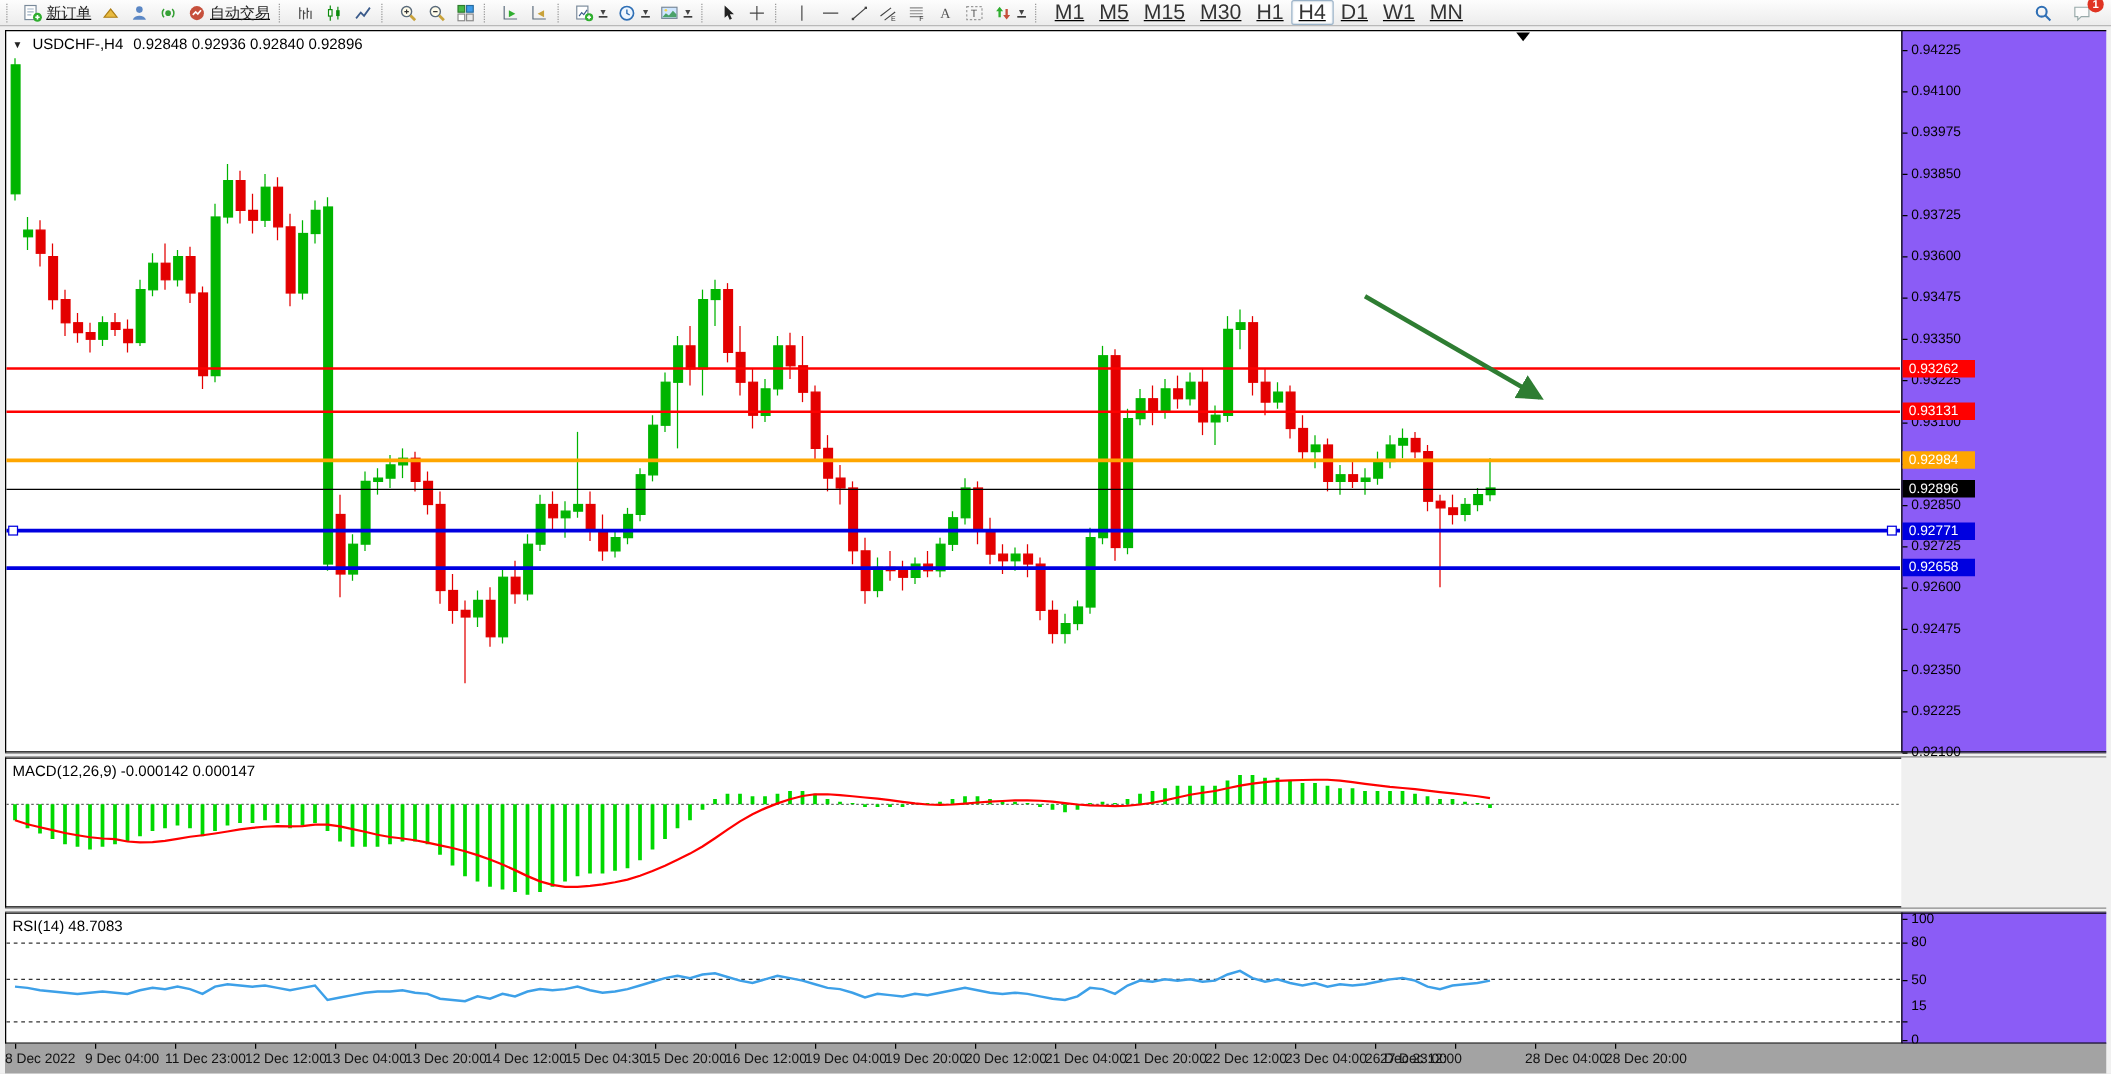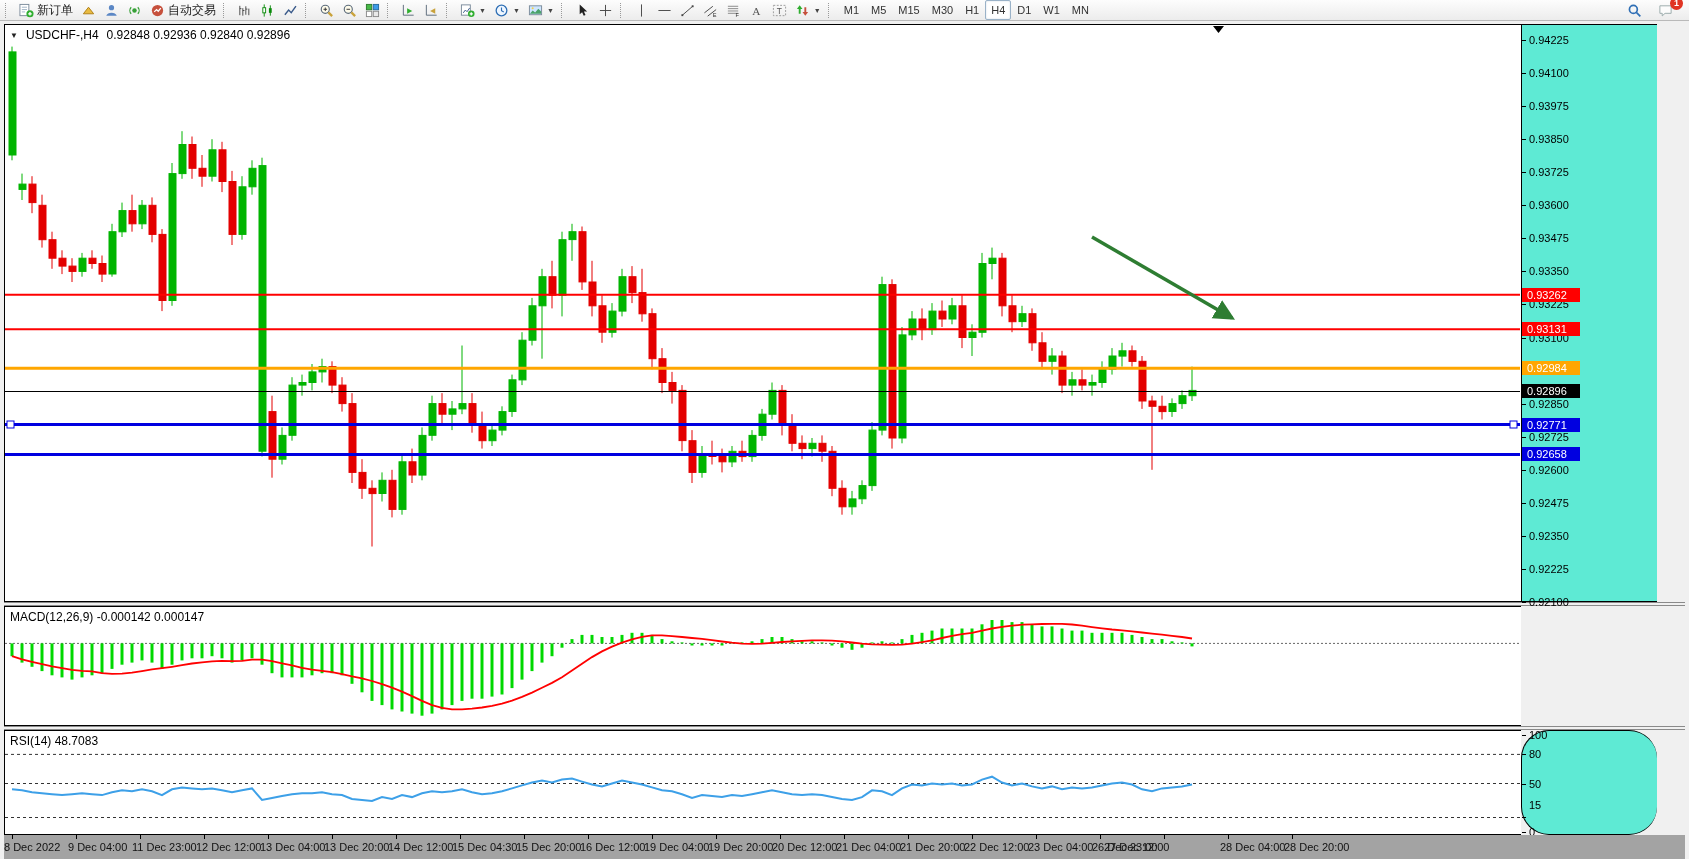--- a/index.html
+++ b/index.html
@@ -1,36 +1,36 @@
 <!DOCTYPE html>
 <html><head>
 <meta charset="utf-8">
 <style>
   html,body{margin:0;padding:0;background:#e4e4e4;}
   .window{position:relative;width:1689px;height:859px;background:#f0f0f0;overflow:hidden;
           font-family:"Liberation Sans",sans-serif;-webkit-font-smoothing:antialiased;}
   
   .toolbar{position:absolute;left:0;top:0;width:1689px;height:21px;display:flex;align-items:center;
-           background:linear-gradient(#fdfdfd,#ececec);border-bottom:1px solid #b9b9b9;padding:0 2px;box-sizing:border-box;}
+           background:linear-gradient(#fdfdfd,#ececec);border-bottom:1px solid #b9b9b9;padding:0 2px;box-sizing:border-box;text-decoration:underline;}
   .gripper{width:5px;height:15px;border-left:1px dotted #9a9a9a;margin:0 4px 0 3px;}
   .tbtn{height:18px;display:flex;align-items:center;gap:3px;padding:0 3px;border:1px solid transparent;
         border-radius:2px;cursor:default;color:#222;font-size:12px;white-space:nowrap;}
   .tbtn svg{display:block;}
   .tbtn .dd{font-size:7px;color:#444;margin-left:1px;}
-  .tbtn.tf{font-size:11px;color:#333;padding:0 5px;}
+  .tbtn.tf{font-size:17px;color:#333;padding:0 5px;}
   .tbtn.tf.active{background:#fff;border-color:#9ab2c8;box-shadow:inset 0 0 2px #cfd9e2;}
   .toolbar-right{margin-left:auto;display:flex;align-items:center;gap:8px;padding-right:10px;}
   .chatwrap{position:relative;}
   .chatbadge{position:absolute;top:-4px;right:-7px;background:#e03423;color:#fff;border-radius:50%;
              width:13px;height:13px;font-size:9px;line-height:13px;text-align:center;font-weight:bold;}
   
   .chart-frame{position:absolute;left:4px;top:24px;width:1681px;}
   .pane-row{display:flex;}
   .plot{position:relative;width:1517px;background:#fff;border:1px solid #000;border-right:none;box-sizing:border-box;}
-  .axiscol{position:relative;width:136px;background:#5eead4;border:1px solid #000;border-right:none;box-sizing:border-box;
+  .axiscol{position:relative;width:164px;background:#8b5cf6;border:1px solid #000;border-right:none;box-sizing:border-box;
            font-size:11px;color:#000;}
   .splitter{height:4px;width:1681px;background:#f0f0f0;border-top:1px solid #8a8a8a;border-bottom:1px solid #8a8a8a;box-sizing:border-box;}
   .chart-title{position:absolute;left:5px;top:3px;font-size:12px;color:#000;display:flex;gap:8px;align-items:center;}
   .chart-title .tri{font-size:8px;color:#222;}
   .pane-label{position:absolute;left:5px;top:3px;font-size:12px;color:#000;}
   .ptick-label{position:absolute;left:7px;height:13px;line-height:13px;}
   .ptick-mark{position:absolute;left:0;width:4px;height:1px;background:#000;}
   .badge{position:absolute;left:0;min-width:49px;padding:1px 4px 0 5px;color:#fff;font-size:11px;line-height:13px;}
   .time-row{position:relative;width:1681px;height:24px;background:#a3a3a3;}
   .time-label{position:absolute;top:6px;font-size:11px;color:#111;white-space:nowrap;}
@@ -760,21 +760,21 @@
     <div class="pane-row" style="height:105px;">
       <div class="plot" id="rsi-plot">
         <svg id="rsi-svg" width="1515" height="103">
             <line x1="0" y1="23.4" x2="1515" y2="23.4" stroke="#333" stroke-width="1" stroke-dasharray="3,3"></line>
             <line x1="0" y1="52.5" x2="1515" y2="52.5" stroke="#333" stroke-width="1" stroke-dasharray="3,3"></line>
             <line x1="0" y1="86.5" x2="1515" y2="86.5" stroke="#333" stroke-width="1" stroke-dasharray="3,3"></line>
             <polyline points="7,58.3 17,59.3 27,61.2 37,62.2 47,63.2 57,64.1 67,63.2 77,62.2 87,63.2 97,64.1 107,61.2 117,59.3 127,60.3 137,58.3 147,60.3 157,64.1 167,58.3 177,56.4 187,57.4 197,58.3 207,57.4 217,59.3 227,61.2 237,59.3 247,57.4 257,69.0 267,67.0 277,65.1 287,63.2 297,62.2 307,62.2 317,61.2 327,63.2 337,64.1 347,68.0 357,69.0 367,70.0 377,66.1 387,68.0 397,64.1 407,66.1 417,62.2 427,60.3 437,61.2 447,60.3 457,58.3 467,61.2 477,63.2 487,62.2 497,60.3 507,57.4 517,54.4 527,51.5 537,49.6 547,51.5 557,48.6 567,47.6 577,50.6 587,53.5 597,55.4 607,52.5 617,49.6 627,51.5 637,53.5 647,56.4 657,59.3 667,60.3 677,63.2 687,67.0 697,64.1 707,65.1 717,66.1 727,64.1 737,65.1 747,63.2 757,61.2 767,59.3 777,61.2 787,63.2 797,64.1 807,63.2 817,64.1 827,66.1 837,68.0 847,69.0 857,66.1 867,59.3 877,60.3 887,64.1 897,57.4 907,53.5 917,54.4 927,52.5 937,53.5 947,52.5 957,54.4 967,53.5 977,48.6 987,45.7 997,51.5 1007,54.4 1017,52.5 1027,55.4 1037,57.4 1047,55.4 1057,58.3 1067,56.4 1077,57.4 1087,56.4 1097,54.4 1107,52.5 1117,51.5 1127,53.5 1137,58.3 1147,60.3 1157,57.4 1167,56.4 1177,55.4 1187,53.5 " fill="none" stroke="#3da0e8" stroke-width="2"></polyline>
           </svg>
         <div class="pane-label">RSI(14) 48.7083</div>
       </div>
-      <div class="axiscol" id="rsi-axis" style="height:105px;border-radius:28px;">
+      <div class="axiscol" id="rsi-axis" style="height:105px;">
           <div class="ptick-mark" style="top:4px"></div>
           <div class="ptick-label" style="top:-2px">100</div>
           <div class="ptick-mark" style="top:23px"></div>
           <div class="ptick-label" style="top:17px">80</div>
           <div class="ptick-mark" style="top:53px"></div>
           <div class="ptick-label" style="top:47px">50</div>
           <div class="ptick-mark" style="top:86px"></div>
           <div class="ptick-label" style="top:68px">15</div>
           <div class="ptick-mark" style="top:101px"></div>
           <div class="ptick-label" style="top:95px">0</div>

